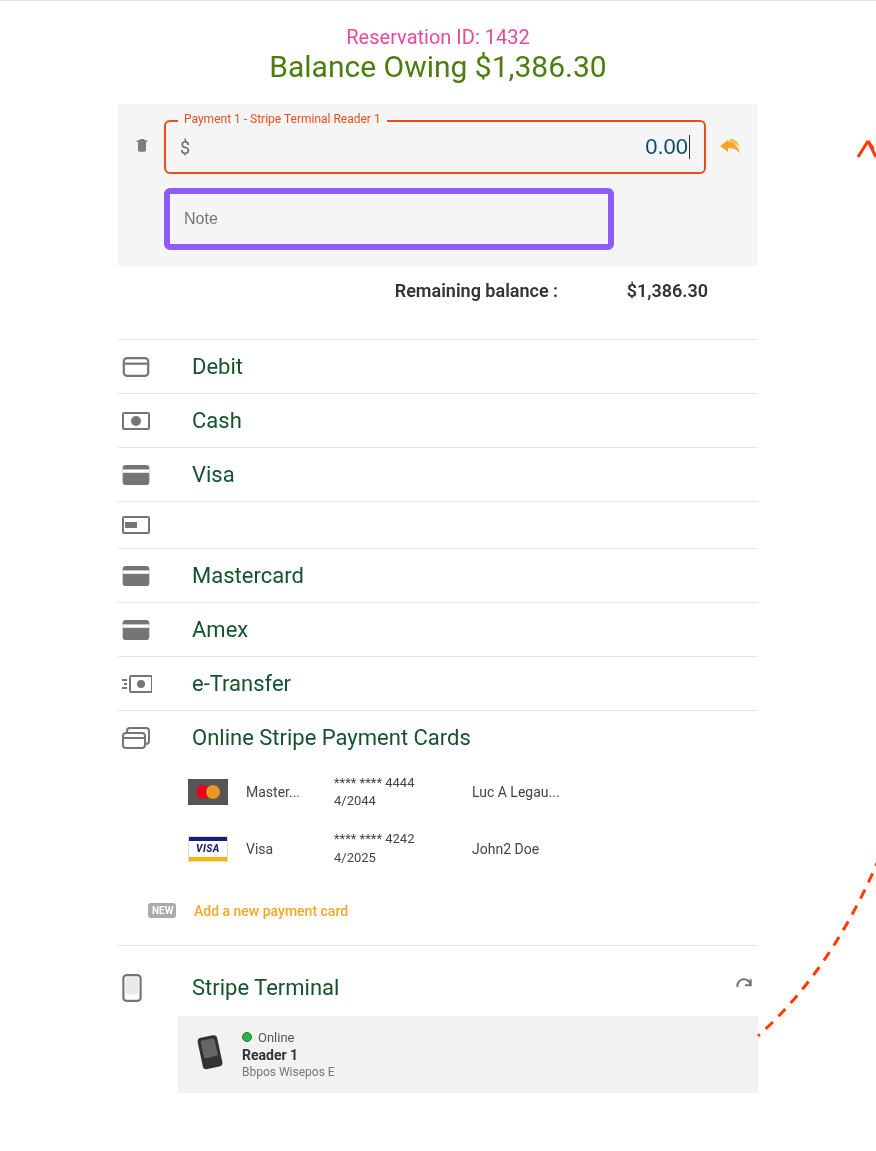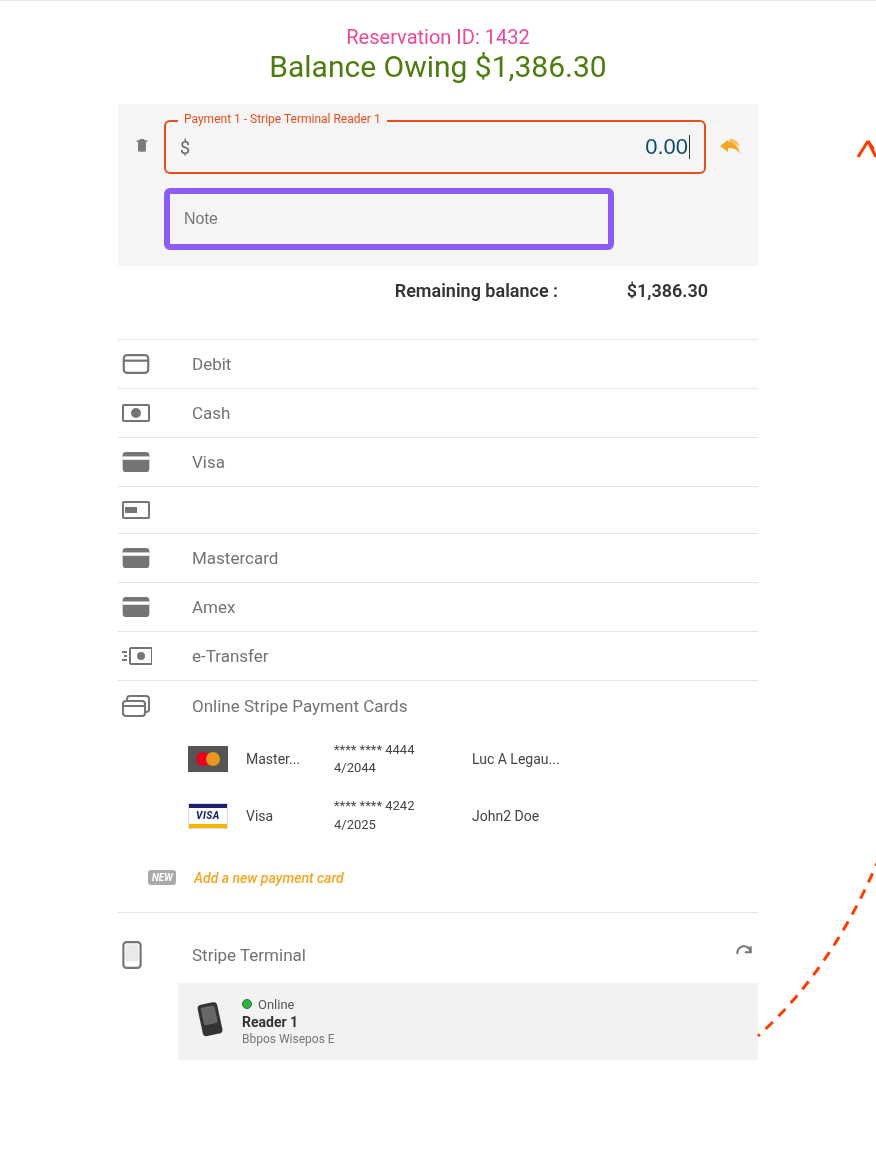--- a/index.html
+++ b/index.html
@@ -135,21 +135,21 @@
   }
   .method-row:first-child { border-top: 1px solid #e5e5e5; }
   .method-row.no-border { border-bottom: none; }
   .method-row.no-pointer { cursor: default; }
   .method-icon {
     width: 46px;
     display: flex;
     justify-content: flex-start;
     color: #757575;
   }
-  .method-label { font-size: 17px; color: #737373; flex: 1; }
+  .method-label { font-size: 22px; color: #14532d; flex: 1; }
   .refresh-icon { color: #757575; cursor: pointer; }
   .saved-cards { padding: 0 0 0 70px; }
   .saved-card-row {
     display: flex;
     align-items: center;
     gap: 18px;
     padding: 10px 0;
     font-size: 14px;
     color: #444;
     cursor: pointer;
@@ -158,21 +158,20 @@
   .saved-card-row .brand-label { width: 70px; overflow:hidden; text-overflow: ellipsis; white-space:nowrap;}
   .saved-card-row .card-nums { width: 120px; font-size:13px; line-height:1.4;}
   .saved-card-row .card-name { overflow:hidden; text-overflow: ellipsis; white-space:nowrap; }
   .add-card-row {
     display: flex;
     align-items: center;
     gap: 18px;
     padding: 26px 0 26px 30px;
     border-bottom: 1px solid #e5e5e5;
     cursor: pointer;
-    font-style: italic;
   }
   .new-badge {
     background: #aaa;
     color: #fff;
     font-size: 10px;
     font-weight: 700;
     padding: 2px 4px;
     border-radius: 3px;
     width: 28px;
     text-align:center;

